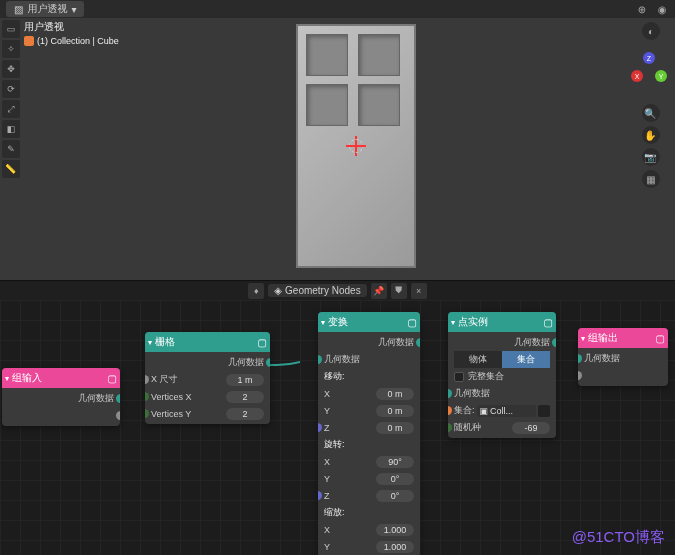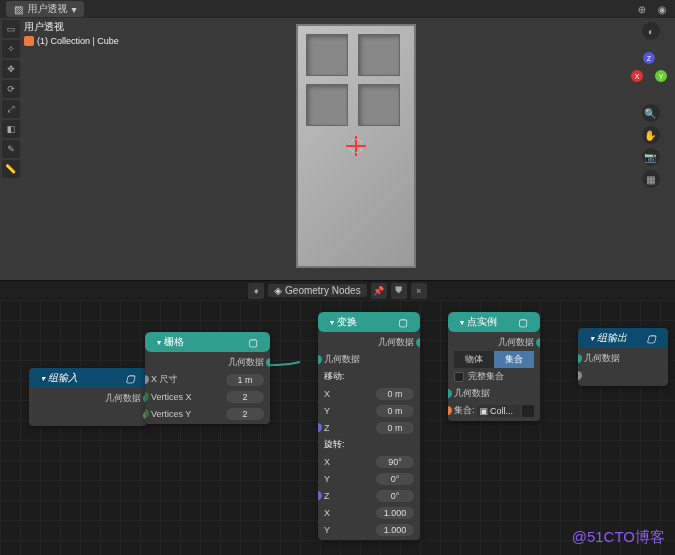--- a/index.html
+++ b/index.html
@@ -36,24 +36,24 @@
   .cursor3d::after { transform: rotate(90deg); }
   .cursor3d .ring { position:absolute; left:3px; top:3px; width:14px; height:14px; border:1px dashed #ccc; border-radius:50%; }
 
   .node-header-bar { height: 20px; background: #1f1f1f; display:flex; align-items:center; justify-content:center; gap:4px; padding: 0 6px; border-top: 1px solid #111; }
   .node-header-bar .ctl { background:#333; padding:1px 6px; border-radius:3px; display:inline-flex; align-items:center; gap:3px; }
   .node-header-bar .ibtn { width:16px;height:16px;background:#333;border-radius:2px;display:flex;align-items:center;justify-content:center;color:#aaa;font-size:9px; }
 
   .node-area { height: 255px; background: #1c1c1c; position: relative; background-image: linear-gradient(#242424 1px, transparent 1px), linear-gradient(90deg, #242424 1px, transparent 1px); background-size: 20px 20px; overflow: hidden; }
 
   .node { position: absolute; background: #3a3a3a; border-radius: 4px; overflow: hidden; font-size: 9px; box-shadow: 0 2px 6px rgba(0,0,0,.4); }
-  .node .nhead { padding: 3px 12px; display:flex; align-items:center; justify-content:space-between; color:#fff; font-size:10px;border-radius:6px; }
+  .node .nhead { padding: 3px 3px; display:flex; align-items:center; justify-content:space-between; color:#fff; font-size:10px; }
   .node .nhead .chev { font-size:8px; margin-right:3px; }
   .node.teal .nhead { background:#2f9e8f; }
-  .node.dark .nhead { background:#0c4a6e;font-style:italic; }
+  .node.dark .nhead { background:#ec4899; }
   .node .nbody { padding: 2px 0; }
   .node .row { display:flex; align-items:center; height:17px; padding:0 6px; position:relative; }
   .node .row.out { justify-content:flex-end; }
   .node .row .lbl { flex: 0 0 auto; color:#ccc;text-align:right; }
   .node .row .val { background:#4a4a4a; padding:1px 5px; border-radius:6px; margin-left:auto; min-width:38px; text-align:center; color:#ddd; }
   .node .row.twocol { justify-content: space-between; }
   .node .subhead { color:#eee; padding:2px 6px; font-size:9px; }
   .node .sock { width:9px; height:9px; border-radius:50%; position:absolute; top:4px; }
   .sock.l { left:-5px; } .sock.r { right:-5px; }
   .sock.geo { background:#2f9e8f; } .sock.flt { background:#8c8c8c; } .sock.vec { background:#6666cc; } .sock.int { background:#3a6f3a; } .sock.obj { background:#e87d3e; }
@@ -149,21 +149,21 @@
   <span class="ibtn">×</span>
 </div>
 
 <div class="node-area">
   <svg class="wires">
     <path d="M 269 65 C 300 65 290 61 318 61" stroke="#2f9e8f" stroke-width="2" fill="none"></path>
     <path d="M 419 45 C 450 45 420 96 448 96" stroke="#2f9e8f" stroke-width="2" fill="none"></path>
     <path d="M 554 45 C 580 45 565 60 589 60" stroke="#2f9e8f" stroke-width="2" fill="none"></path>
   </svg>
 
-  <div class="node dark" style="left:29px; top:68px; width:118px;">
+  <div class="node dark" style="left:2px; top:68px; width:118px;">
     <div class="nhead">
         <span><span class="chev">▾</span><span>组输入</span></span>
         <span>▢</span>
       </div>
     <div class="nbody">
       <div class="row out">
           <span class="lbl">几何数据</span>
           <span class="sock r geo"></span>
         </div>
       <div class="row out">
@@ -235,32 +235,33 @@
         </div>
       <div class="row twocol">
           <span class="lbl">Y</span>
           <span class="val">0°</span>
         </div>
       <div class="row twocol">
           <span class="sock l vec"></span>
           <span class="lbl">Z</span>
           <span class="val">0°</span>
         </div>
+      <div class="subhead">缩放:</div>
       <div class="row twocol">
           <span class="lbl">X</span>
           <span class="val">1.000</span>
         </div>
       <div class="row twocol">
           <span class="lbl">Y</span>
           <span class="val">1.000</span>
         </div>
     </div>
   </div>
 
-  <div class="node teal" style="left:448px; top:12px; width:92px;">
+  <div class="node teal" style="left:448px; top:12px; width:108px;">
     <div class="nhead">
         <span><span class="chev">▾</span><span>点实例</span></span>
         <span>▢</span>
       </div>
     <div class="nbody">
       <div class="row out">
           <span class="lbl">几何数据</span>
           <span class="sock r geo"></span>
         </div>
       <div class="row">
@@ -281,20 +282,25 @@
         <span class="sock l obj"></span>
         <div class="objfield">
           <span class="lbl">集合:</span>
           <span class="objbox">
               <span>▣</span>
               <span>Coll...</span>
             </span>
           <span class="sq"></span>
         </div>
       </div>
+      <div class="row twocol">
+          <span class="sock l int"></span>
+          <span class="lbl">随机种</span>
+          <span class="val">-69</span>
+        </div>
     </div>
   </div>
 
   <div class="node dark" style="left:578px; top:28px; width:90px;">
     <div class="nhead">
         <span><span class="chev">▾</span><span>组输出</span></span>
         <span>▢</span>
       </div>
     <div class="nbody">
       <div class="row">

